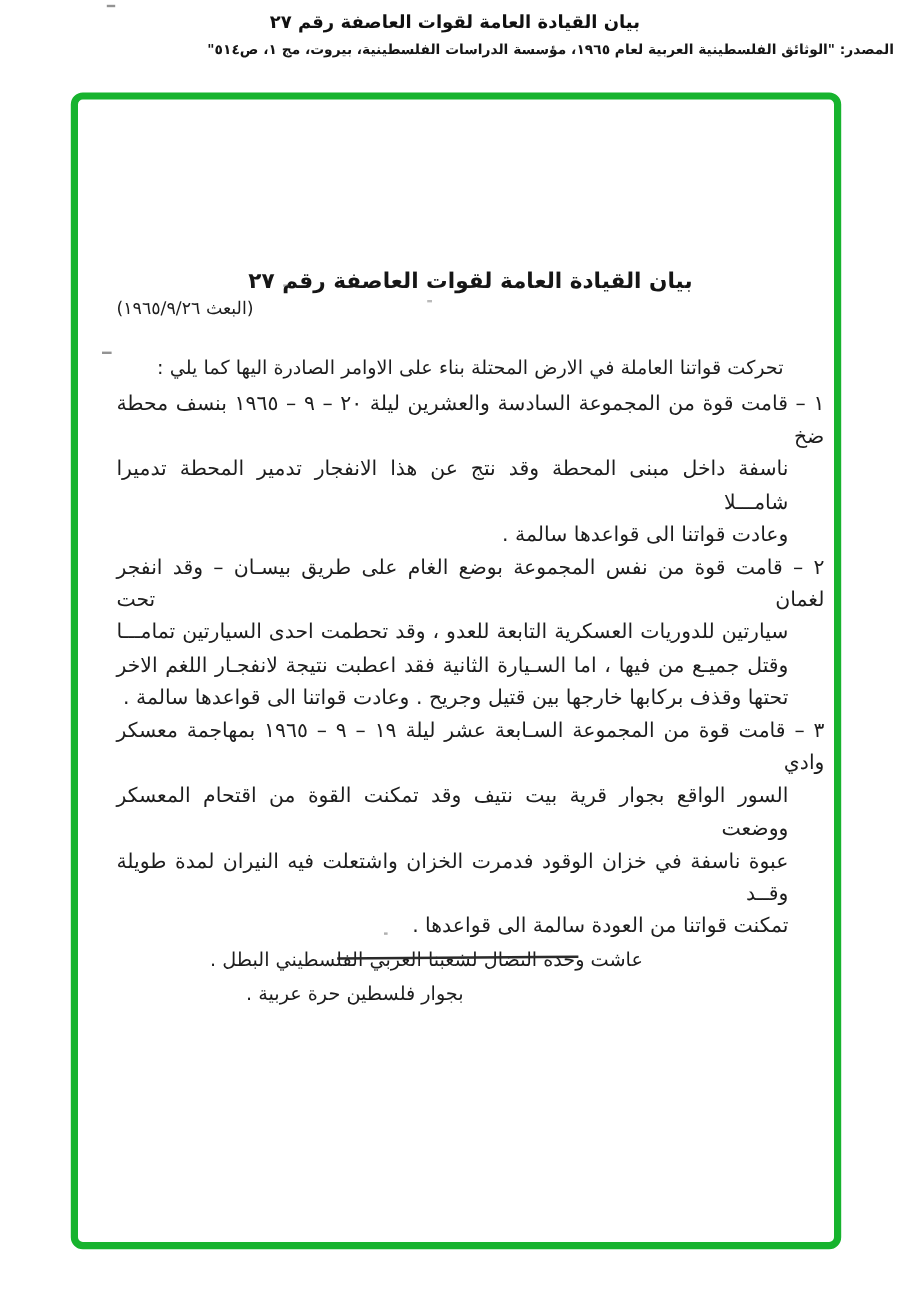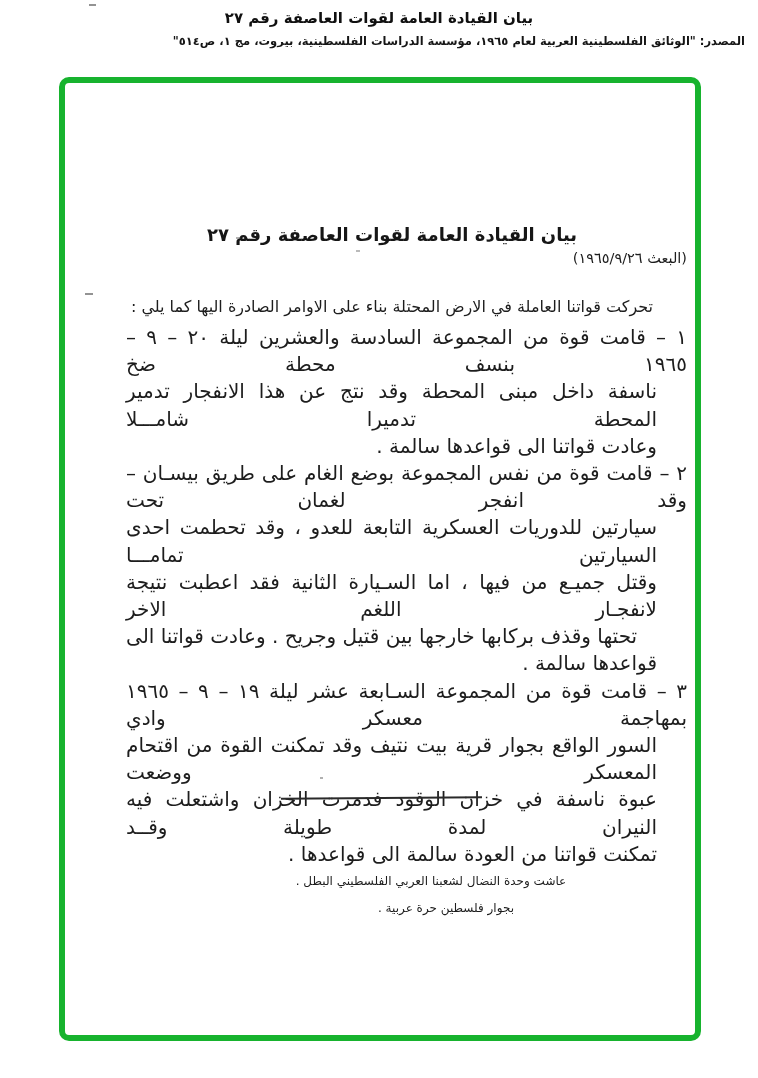--- a/index.html
+++ b/index.html
@@ -24,32 +24,32 @@
     background:#ffffff;
   }
   .doc-content{
     position:absolute;top:0;left:0;right:0;direction:rtl;
     padding:0 8px 0 32px;color:#1d1d1d;
   }
   .doc-title{
     margin-top:141px;text-align:center;font-weight:bold;font-size:18px;color:#161616;
   }
   .doc-subtitle{
-    margin-top:5px;text-align:right;font-size:14.5px;color:#1d1d1d;
+    margin-top:5px;text-align:left;font-size:14.5px;color:#1d1d1d;
   }
   .doc-intro{
     margin-top:27px;font-size:16px;line-height:27px;text-align:right;
     text-indent:34px;
   }
   .items-list{margin-top:4px;}
-  .item{padding-right:30px;font-size:20px;line-height:27.2px;margin-left:29px;}
+  .item{padding-right:30px;font-size:17px;line-height:27.2px;}
   .item .line{text-align:justify;text-align-last:justify;}
   .item .line.first{margin-right:-30px;}
   .item .line.last{text-align:left;text-align-last:right;}
-  .closing-line{font-size:12px;line-height:27.2px;text-align:center;}
+  .closing-line{font-size:16px;line-height:27.2px;text-align:left;}
   .closing-1{padding-left:78px;}
   .closing-2{padding-left:108px;}
   
   .divider{
     position:absolute;top:714px;left:216px;width:201px;height:0;
     border-top:2.4px solid #2a2a2a;transform:rotate(-0.4deg);
   }
   
   .speck{position:absolute;background:#3a3a3a;opacity:.55;}
   .speck-1{top:4px;left:89px;width:7px;height:2px;}

